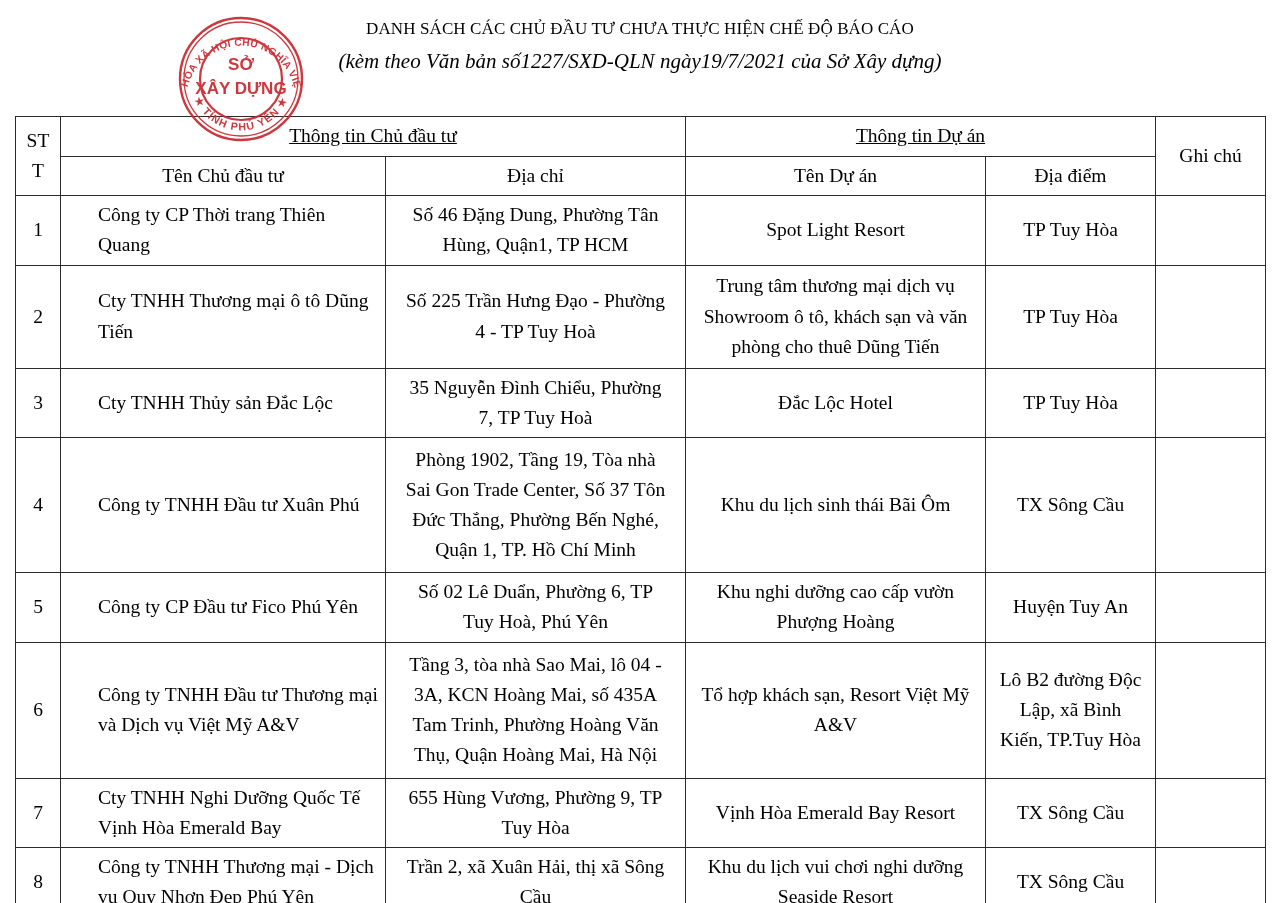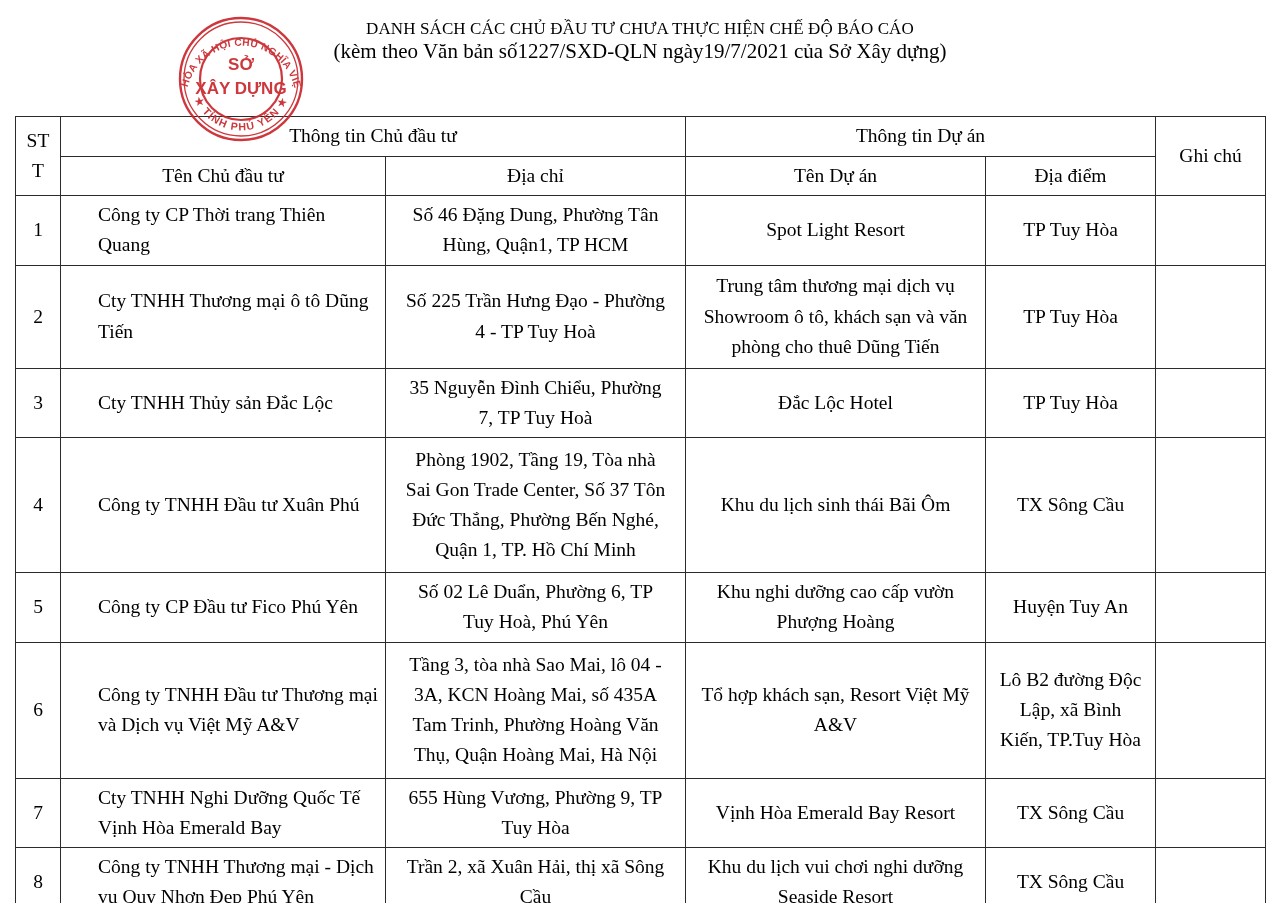--- a/index.html
+++ b/index.html
@@ -33,22 +33,23 @@
   }
   .doc-title {
     font-size: 17px;
     font-weight: normal;
     letter-spacing: 0.1px;
     line-height: 1.08;
     white-space: nowrap;
   }
   .doc-subtitle {
     font-size: 21px;
+    font-style: italic;
     line-height: 1.15;
-    margin-top: 1px;
+    margin-top: 11px;
     white-space: nowrap;
   }
   .sub-seg { display: inline; }
 
   
   .stamp {
     position: absolute;
     left: 170px;
     top: 8px;
     width: 142px;
@@ -85,20 +86,21 @@
   col.c-name  { width: 325px; }
   col.c-addr  { width: 300px; }
   col.c-proj  { width: 300px; }
   col.c-loc   { width: 170px; }
   col.c-note  { width: 110px; }
 
   th.grp {
     font-weight: bold;
     font-size: 20.5px;
     height: 40px;
+    text-decoration: underline;
   }
   th.sub {
     font-weight: bold;
     font-size: 19.5px;
     height: 38px;
   }
   th.stt-head {
     font-weight: bold;
     font-size: 20px;
     line-height: 1.28;

